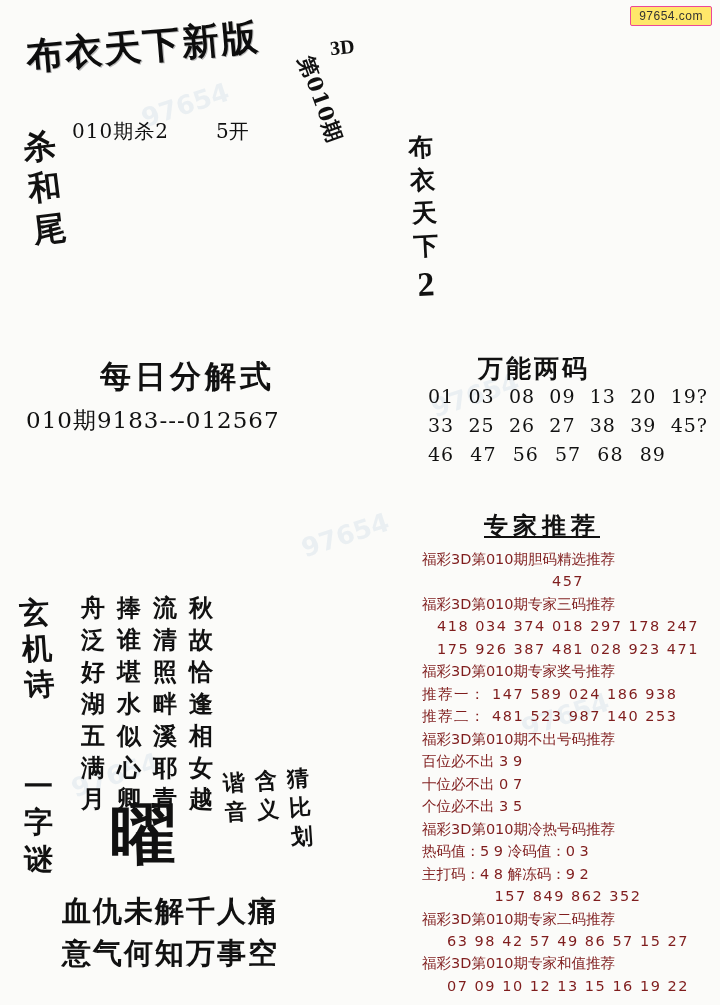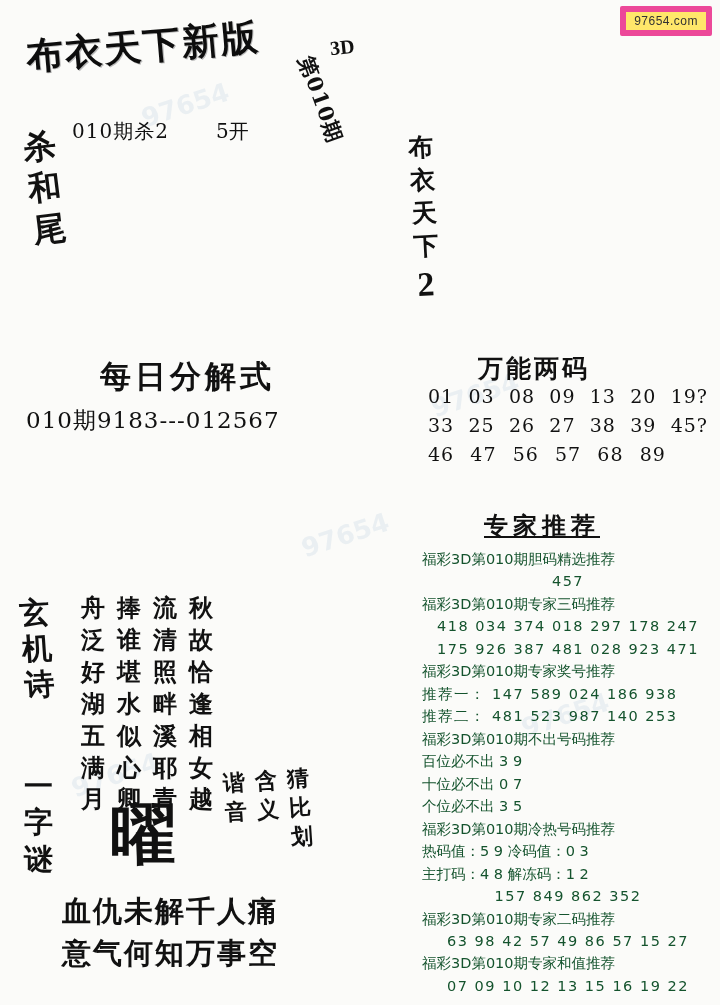--- a/index.html
+++ b/index.html
@@ -31,21 +31,21 @@
     font-size: 26px;
     transform: rotate(-18deg);
     pointer-events: none;
     white-space: nowrap;
   }
   .corner-tag {
     position: absolute;
     right: 8px;
     top: 6px;
     background: #ffe76a;
-    border: 6px solid #ec4899;
+    border: 1px solid #ec4899;
     color: #333;
     font-size: 12px;
     font-family: "Liberation Sans", sans-serif;
     padding: 2px 8px;
     border-radius: 2px;
     letter-spacing: 0.5px;
   }
   
   .masthead {
     position: absolute;
@@ -183,21 +183,21 @@
     text-decoration: underline;
   }
   .exp-block {
     position: absolute;
     left: 422px;
     top: 548px;
     width: 292px;
     font-size: 14.5px;
     line-height: 1.55;
     font-family: "DejaVu Sans", sans-serif;
-    color: #14532d;
+    color: #7f1d1d;
   }
   .exp-block .hdr { text-align: left; }
   .exp-block .ctr { text-align: center; }
   .exp-block .num { letter-spacing: 1.5px; }
 
   
   .poem-label {
     position: absolute;
     left: 22px;
     top: 594px;
@@ -347,21 +347,21 @@
     <div class="ctr num">175  926  387  481  028  923  471</div>
     <div class="hdr">福彩3D第010期专家奖号推荐</div>
     <div class="hdr num">推荐一：    147  589  024  186  938</div>
     <div class="hdr num">推荐二：    481  523  987  140  253</div>
     <div class="hdr">福彩3D第010期不出号码推荐</div>
     <div class="hdr">百位必不出  3 9</div>
     <div class="hdr">十位必不出  0 7</div>
     <div class="hdr">个位必不出  3 5</div>
     <div class="hdr">福彩3D第010期冷热号码推荐</div>
     <div class="hdr">热码值：5 9   冷码值：0 3</div>
-    <div class="hdr">主打码：4 8   解冻码：1 2</div>
+    <div class="hdr">主打码：4 8   解冻码：9 2</div>
     <div class="ctr num">157  849  862  352</div>
     <div class="hdr">福彩3D第010期专家二码推荐</div>
     <div class="ctr num">63  98  42  57  49  86  57  15  27</div>
     <div class="hdr">福彩3D第010期专家和值推荐</div>
     <div class="ctr num">07  09  10  12  13  15  16  19  22</div>
   </div>
 
   <div class="poem-label">
     <div>玄</div>
     <div>机</div>

